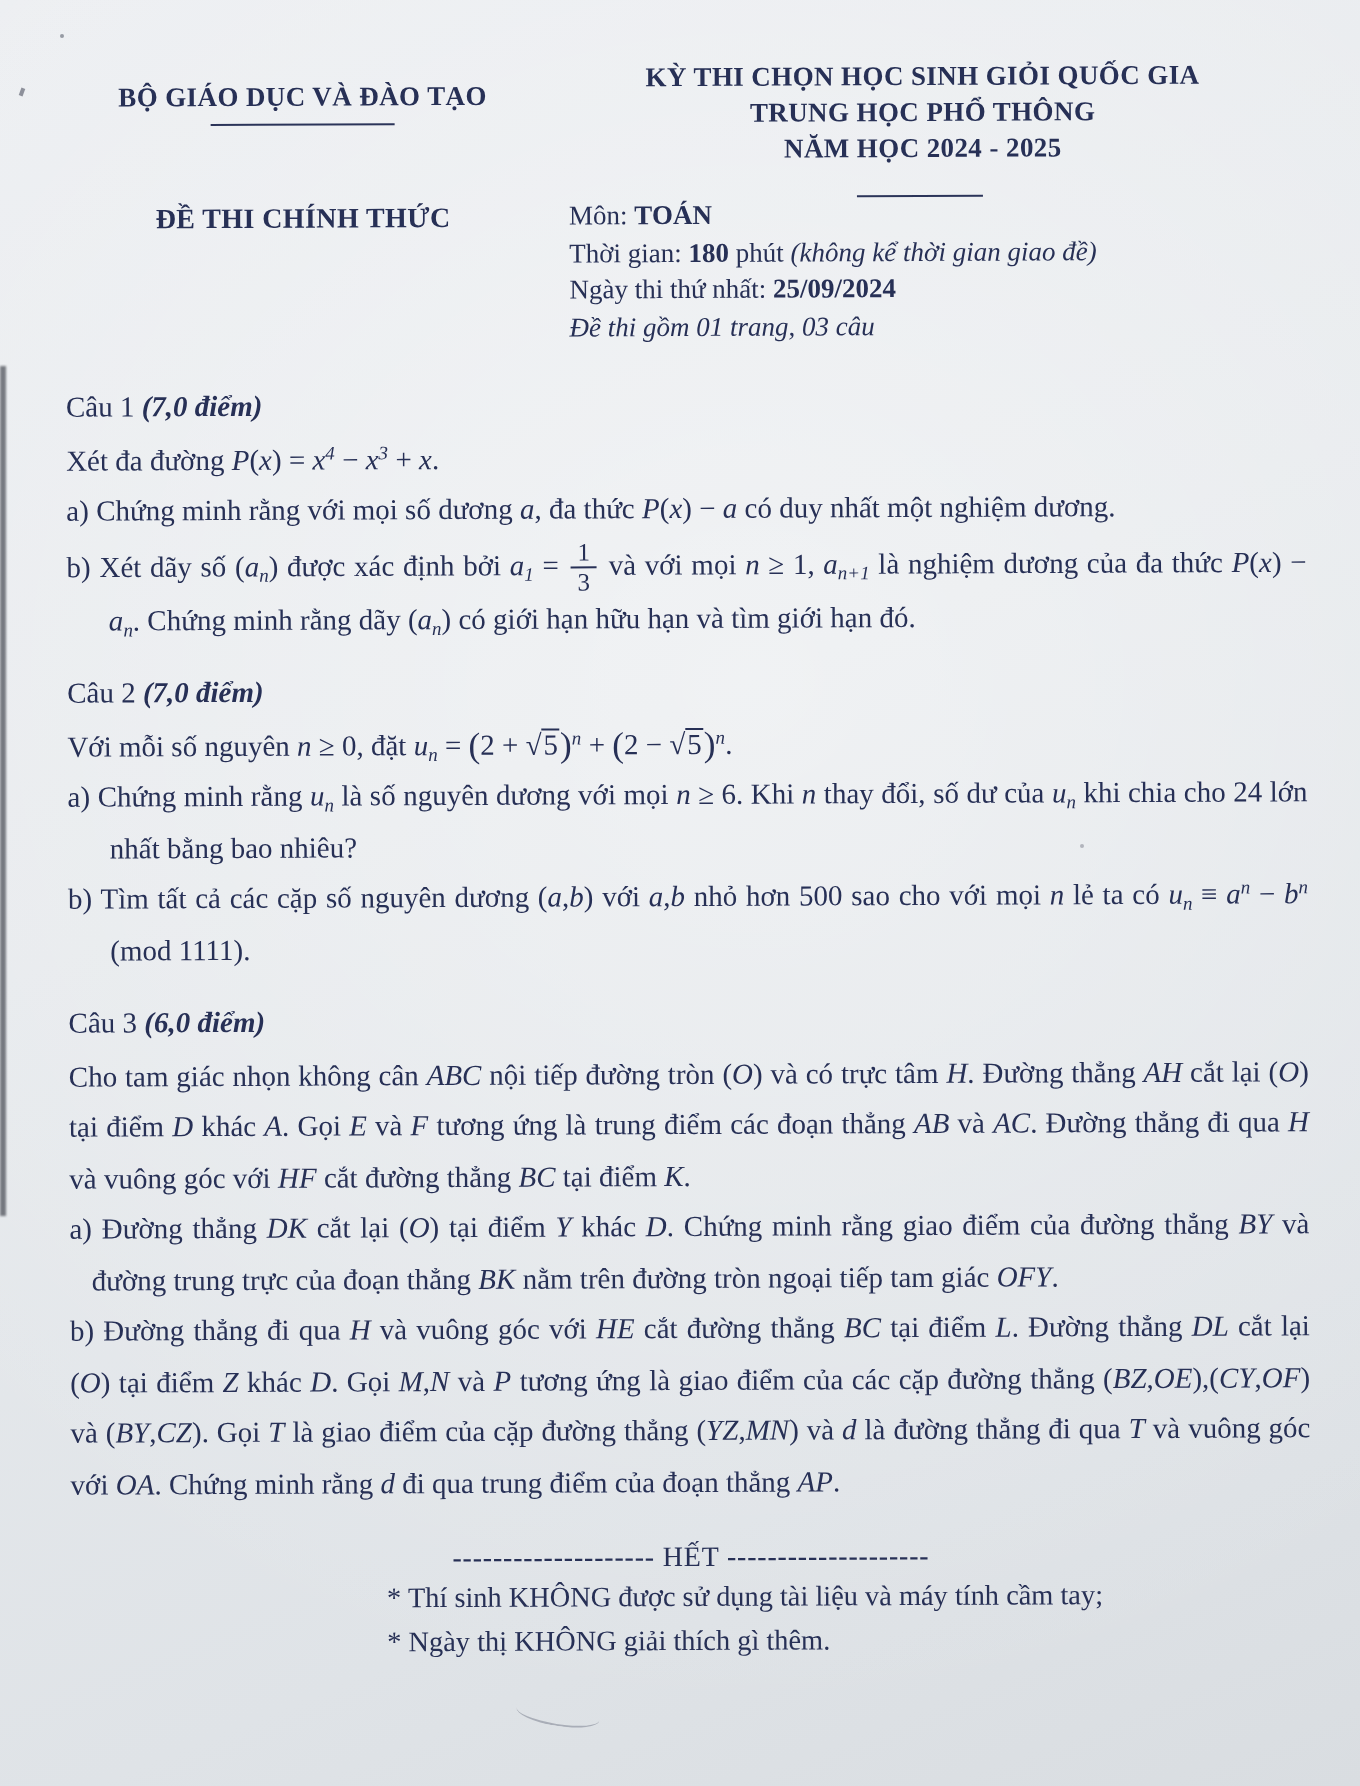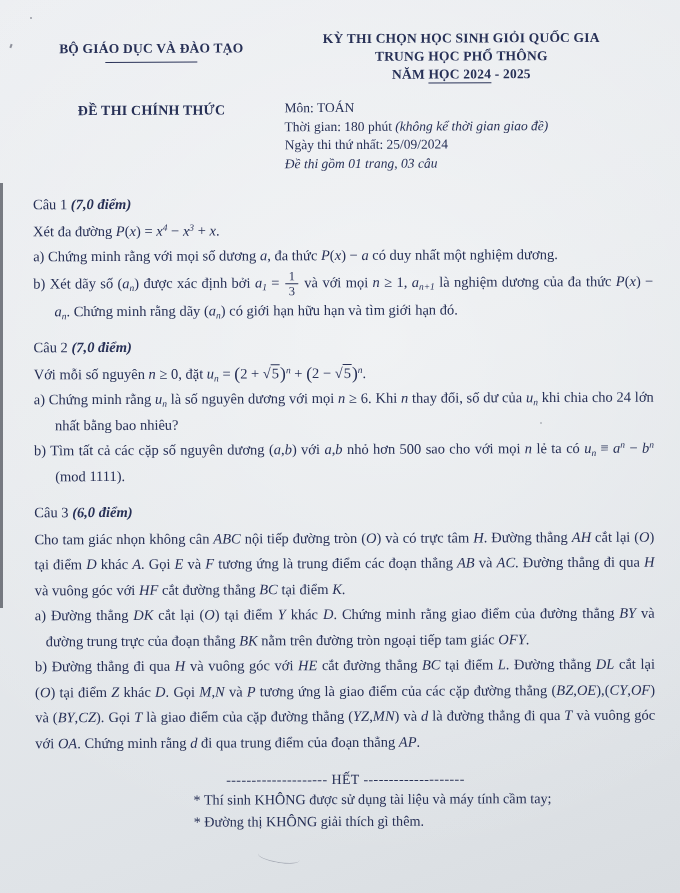--- a/index.html
+++ b/index.html
@@ -11,25 +11,25 @@
       radial-gradient(130% 95% at 55% 38%, rgba(255,255,255,.38), rgba(0,0,0,0) 62%),
       linear-gradient(158deg,#edeff2 0%,#e7eaed 42%,#dfe3e7 78%,#d9dde1 100%);
   }
   .page{position:relative;height:100%;box-sizing:border-box;padding:30px 26px 0 34px;transform:rotate(-.25deg);}
   
   .hdr{display:flex;}
   .hdr-left{width:238px;text-align:center;padding-top:9px;}
   .hdr-right{flex:1;text-align:center;}
   .hdr-bold{font-weight:700;font-size:13.5px;line-height:18px;letter-spacing:.2px;}
   .ministry-rule{width:92px;border-top:1.3px solid #2b3459;margin:4px auto 0;}
-  .u-mid{border-bottom:1.3px solid #2b3459;padding-bottom:1px;}
+  .u-mid{border-bottom:1.3px solid #2b3459;padding-bottom:16px;}
   .hdr2{display:flex;margin-top:15px;}
   .hdr2-left{width:238px;text-align:center;font-weight:700;font-size:14px;padding-top:3px;letter-spacing:.2px;}
   .hdr2-right{flex:1;text-align:left;padding-left:14px;font-size:13.5px;line-height:18.5px;}
-  .hdr2-right .b{font-weight:400;}
+  .hdr2-right .b{font-weight:700;}
   .hdr2-right .i{font-style:italic;}
   
   .doc-body{margin-top:18px;font-size:14.5px;line-height:25.5px;text-align:justify;}
   .q{margin-top:11px;}
   .q-head{margin:0 0 1px 0;}
   .q-head .b{font-weight:400;}
   .q-head .bi{font-weight:700;font-style:italic;margin-top:32px;}
   .para{margin:0;}
   .hang{padding-left:21px;text-indent:-21px;}
   .hang-sm{padding-left:11px;text-indent:-11px;}
@@ -102,21 +102,21 @@
       <p class="para"><span>Cho tam giác nhọn không cân </span><span class="i">ABC</span><span> nội tiếp đường tròn (</span><span class="i">O</span><span>) và có trực tâm </span><span class="i">H</span><span>. Đường thẳng </span><span class="i">AH</span><span> cắt lại (</span><span class="i">O</span><span>) tại điểm </span><span class="i">D</span><span> khác </span><span class="i">A</span><span>. Gọi </span><span class="i">E</span><span> và </span><span class="i">F</span><span> tương ứng là trung điểm các đoạn thẳng </span><span class="i">AB</span><span> và </span><span class="i">AC</span><span>. Đường thẳng đi qua </span><span class="i">H</span><span> và vuông góc với </span><span class="i">HF</span><span> cắt đường thẳng </span><span class="i">BC</span><span> tại điểm </span><span class="i">K</span><span>.</span></p>
       <p class="para hang-sm"><span>a) Đường thẳng </span><span class="i">DK</span><span> cắt lại (</span><span class="i">O</span><span>) tại điểm </span><span class="i">Y</span><span> khác </span><span class="i">D</span><span>. Chứng minh rằng giao điểm của đường thẳng </span><span class="i">BY</span><span> và đường trung trực của đoạn thẳng </span><span class="i">BK</span><span> nằm trên đường tròn ngoại tiếp tam giác </span><span class="i">OFY</span><span>.</span></p>
       <p class="para"><span>b) Đường thẳng đi qua </span><span class="i">H</span><span> và vuông góc với </span><span class="i">HE</span><span> cắt đường thẳng </span><span class="i">BC</span><span> tại điểm </span><span class="i">L</span><span>. Đường thẳng </span><span class="i">DL</span><span> cắt lại (</span><span class="i">O</span><span>) tại điểm </span><span class="i">Z</span><span> khác </span><span class="i">D</span><span>. Gọi </span><span class="i">M</span><span>,</span><span class="i">N</span><span> và </span><span class="i">P</span><span> tương ứng là giao điểm của các cặp đường thẳng (</span><span class="i">BZ</span><span>,</span><span class="i">OE</span><span>),(</span><span class="i">CY</span><span>,</span><span class="i">OF</span><span>) và (</span><span class="i">BY</span><span>,</span><span class="i">CZ</span><span>). Gọi </span><span class="i">T</span><span> là giao điểm của cặp đường thẳng (</span><span class="i">YZ</span><span>,</span><span class="i">MN</span><span>) và </span><span class="i">d</span><span> là đường thẳng đi qua </span><span class="i">T</span><span> và vuông góc với </span><span class="i">OA</span><span>. Chứng minh rằng </span><span class="i">d</span><span> đi qua trung điểm của đoạn thẳng </span><span class="i">AP</span><span>.</span></p>
     </section>
 
   </div>
 
   <div class="end-line"><span>--------------------</span><span> HẾT </span><span>--------------------</span></div>
   <div class="notes">
     <p><span class="i">* Thí sinh </span><span class="bi">KHÔNG</span><span class="i"> được sử dụng tài liệu và máy tính cầm tay;</span></p>
-    <p><span class="i">* Đường thị </span><span class="bi">KHÔNG</span><span class="i"> giải thích gì thêm.</span></p>
+    <p><span class="i">* Ngày thị </span><span class="bi">KHÔNG</span><span class="i"> giải thích gì thêm.</span></p>
   </div>
 
 </div>
 
 <div class="edge-left"></div>
 <div class="squiggle"></div>
 <div class="speck-a"></div>
 <div class="speck-b"></div>
 <div class="speck-c"></div>
 

